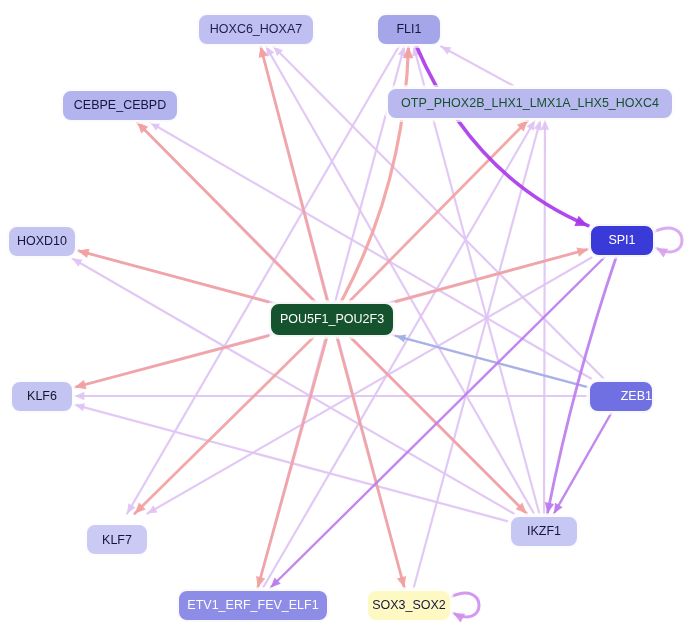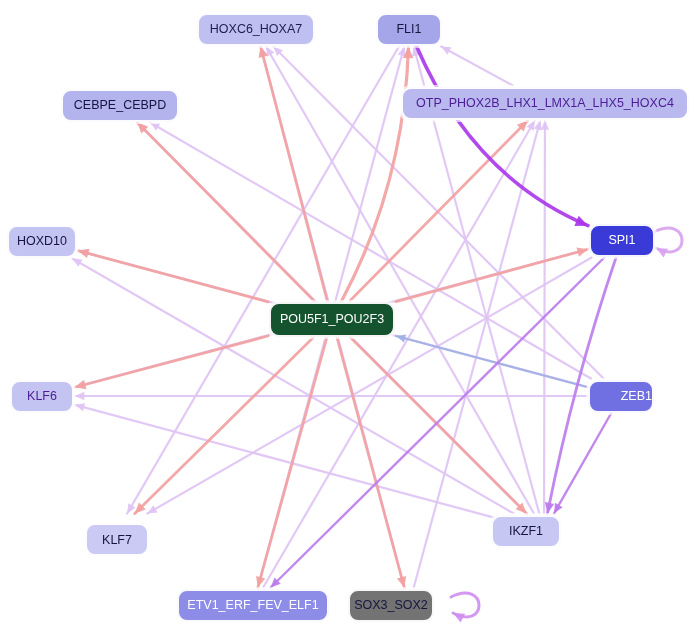--- a/index.html
+++ b/index.html
@@ -118,44 +118,44 @@
   <div>
       <div class="node" style="left: 197px; top: 12.5px; width: 118px; height: 33px; background: rgb(191, 191, 241); color: rgb(29, 29, 79);">
         <span>HOXC6_HOXA7</span>
       </div>
       <div class="node" style="left: 376px; top: 12.5px; width: 66px; height: 33px; background: rgb(165, 165, 234); color: rgb(21, 21, 63);">
         <span>FLI1</span>
       </div>
       <div class="node" style="left: 61px; top: 88.5px; width: 118px; height: 33px; background: rgb(179, 179, 238); color: rgb(21, 21, 63); text-align: center;">
         <span>CEBPE_CEBPD</span>
       </div>
-      <div class="node" style="left: 401px; top: 86.5px; width: 288px; height: 33px; background: rgb(185, 185, 239); color: #4c1d95;">
+      <div class="node" style="left: 386px; top: 86.5px; width: 288px; height: 33px; background: rgb(185, 185, 239); color: #14532d;">
         <span>OTP_PHOX2B_LHX1_LMX1A_LHX5_HOXC4</span>
       </div>
       <div class="node" style="left: 7px; top: 224.5px; width: 70px; height: 33px; background: rgb(196, 196, 242); color: rgb(21, 21, 63);">
         <span>HOXD10</span>
       </div>
       <div class="node" style="left: 589px; top: 223.5px; width: 66px; height: 33px; background: rgb(58, 58, 216); color: rgb(255, 255, 255);">
         <span>SPI1</span>
       </div>
       <div class="node" style="left: 269px; top: 301.5px; width: 126px; height: 35px; background: #14532d; color: rgb(255, 255, 255);">
         <span>POU5F1_POU2F3</span>
       </div>
-      <div class="node" style="left: 10px; top: 379.5px; width: 64px; height: 33px; background: rgb(196, 196, 242); color: #4c1d95;">
+      <div class="node" style="left: 10px; top: 379.5px; width: 64px; height: 33px; background: rgb(196, 196, 242); color: #0f172a;">
         <span>KLF6</span>
       </div>
       <div class="node" style="left: 588px; top: 379.5px; width: 66px; height: 33px; background: rgb(112, 112, 226); color: rgb(255, 255, 255); justify-content: flex-end;">
         <span>ZEB1</span>
       </div>
       <div class="node" style="left: 85px; top: 523px; width: 64px; height: 33px; background: rgb(202, 202, 244); color: rgb(21, 21, 63);">
         <span>KLF7</span>
       </div>
-      <div class="node" style="left: 491px; top: 514.5px; width: 70px; height: 33px; background: rgb(199, 199, 243); color: rgb(21, 21, 63);">
+      <div class="node" style="left: 509px; top: 514.5px; width: 70px; height: 33px; background: rgb(199, 199, 243); color: rgb(21, 21, 63);">
         <span>IKZF1</span>
       </div>
       <div class="node" style="left: 177px; top: 588.5px; width: 152px; height: 33px; background: rgb(141, 141, 231); color: rgb(255, 255, 255);">
         <span>ETV1_ERF_FEV_ELF1</span>
       </div>
-      <div class="node" style="left: 348px; top: 588.5px; width: 86px; height: 33px; background: #737373; color: rgb(21, 21, 63);">
+      <div class="node" style="left: 366px; top: 588.5px; width: 86px; height: 33px; background: #fef9c3; color: rgb(21, 21, 63);">
         <span>SOX3_SOX2</span>
       </div>
     </div>
 </div>
 
 </body></html>

